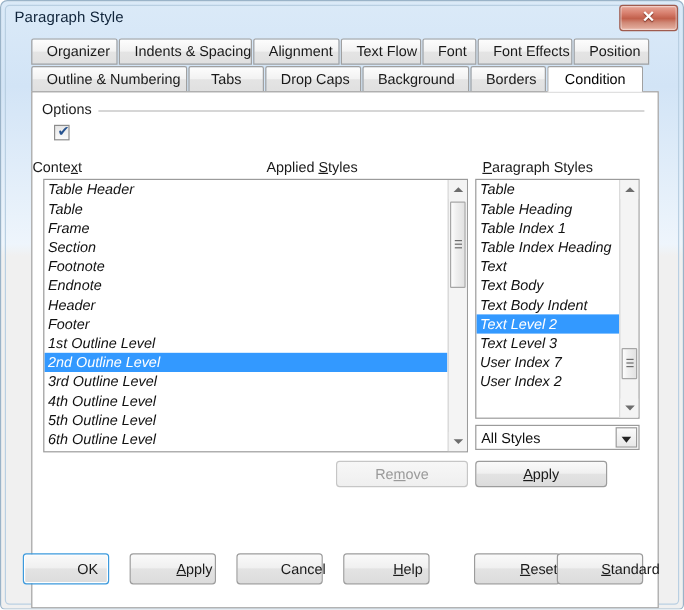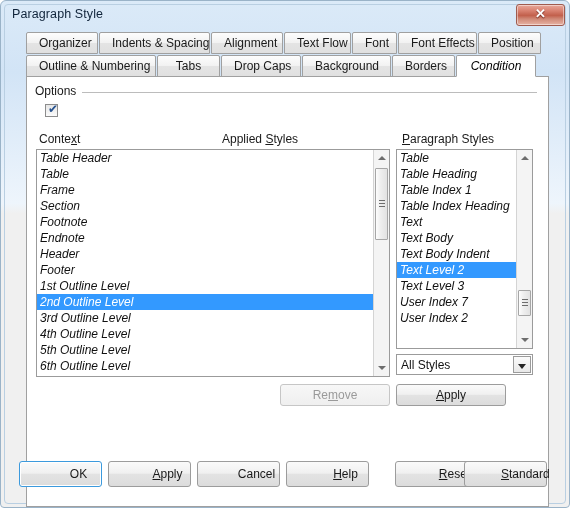--- a/index.html
+++ b/index.html
@@ -104,21 +104,20 @@
     border-radius: 2px 2px 0 0;
     cursor: pointer;
     vertical-align: top;
   }
   .tab.active {
     background: #ffffff;
     border-bottom: 1px solid #ffffff;
     color: #000000;
     position: relative;
     z-index: 5;
-    font-style: italic;
   }
   #tab-row-2 { margin-top: 1px; }
 
   
   #panel {
     position: absolute;
     left: 25px;
     top: 75px;
     width: 523px;
     height: 431px;
@@ -186,21 +185,21 @@
   }
   .u { text-decoration: underline; }
 
   
   .col-header {
     position: absolute;
     font-size: 12px;
     color: #1a1a1a;
     white-space: nowrap;
   }
-  #hdr-context { left: 12px; top: 55px; }
+  #hdr-context { left: 0; top: 55px; }
   #hdr-applied { left: 195px; top: 55px; }
   #hdr-paragraph { left: 375px; top: 55px; }
 
   
   .listbox {
     position: absolute;
     box-sizing: border-box;
     background: #ffffff;
     border: 1px solid #9b9b9b;
     overflow: hidden;
@@ -378,21 +377,21 @@
   #bottombar {
     position: absolute;
     left: 0;
     top: 460px;
     width: 570px;
     height: 40px;
   }
   .btn-bottom {
     position: absolute;
     top: 0;
-    width: 83px;
+    width: 72px;
     height: 26px;
     line-height: 24px;
     padding-left: 36px;
   }
   .btn-bottom.focused {
     border: 1px solid #3c9add;
     box-shadow: inset 0 0 0 1px #ffffff;
   }
   #btn-ok { left: 18px; }
   #btn-apply { left: 107px; }

